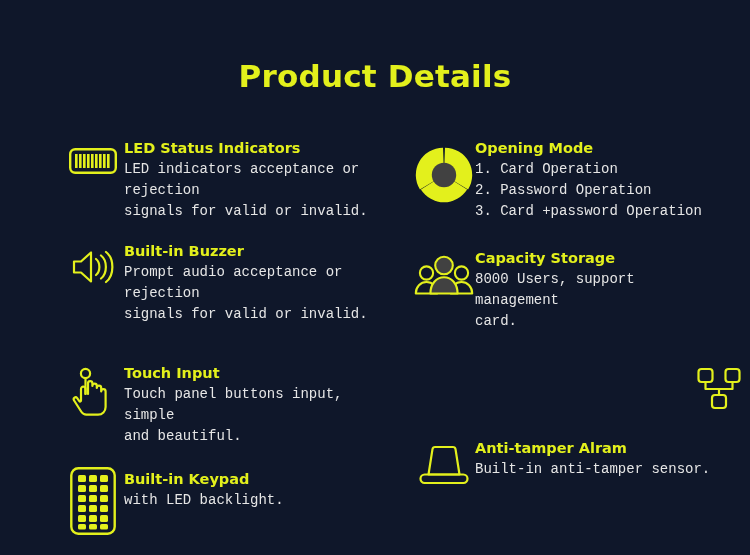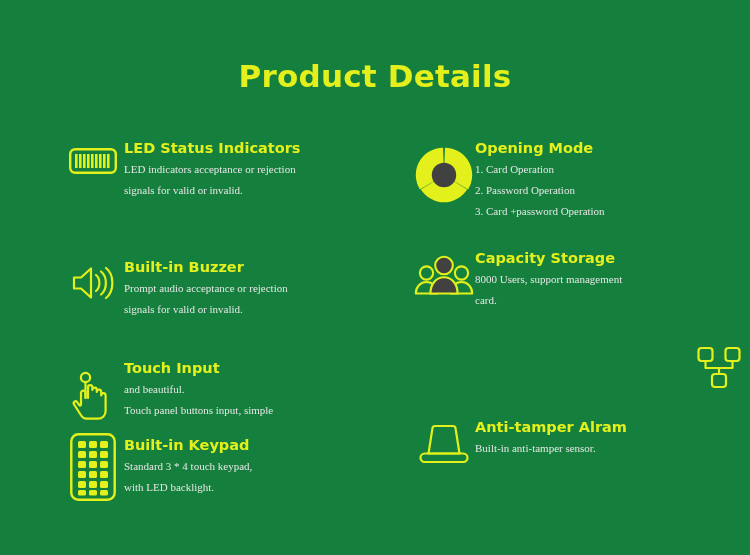--- a/index.html
+++ b/index.html
@@ -13,21 +13,21 @@
   body {
     background: #414141;
     font-family: "Liberation Sans", sans-serif;
     -webkit-font-smoothing: antialiased;
   }
 
   .page {
     position: relative;
     width: 750px;
     height: 555px;
-    background: #15803d;
+    background: #0f172a;
   }
 
   
   .title {
     position: absolute;
     top: 58px;
     left: 0;
     width: 750px;
     text-align: center;
     font-size: 31px;
@@ -57,23 +57,23 @@
 
   
   .feature {
     display: flex;
     align-items: flex-start;
   }
 
   .col-left  .feature { margin-bottom: 33px; }
   .col-right .feature { margin-bottom: 28px; justify-content: flex-end; }
 
-  .col-left  .feature:nth-child(1) { margin-bottom: 58px; }
+  .col-left  .feature:nth-child(1) { margin-bottom: 21px; }
   .col-left  .feature:nth-child(2) { margin-bottom: 40px; justify-content: center; }
-  .col-left  .feature:nth-child(3) { margin-bottom: 16px; align-items: flex-end; }
+  .col-left  .feature:nth-child(3) { margin-bottom: 24px; }
 
   .col-right .feature:nth-child(1) { margin-bottom: 28px; }
   .col-right .feature:nth-child(2) { margin-bottom: 30px; }
   .col-right .feature:nth-child(3) { margin-bottom: 28px; }
 
   .icon-box {
     flex: 0 0 auto;
     width: 62px;
     display: flex;
     align-items: flex-start;
@@ -92,23 +92,23 @@
     color: #e3f01c;
     font-size: 14.5px;
     font-weight: bold;
     line-height: 17px;
     margin-bottom: 2px;
     font-family: "DejaVu Sans", sans-serif;
   }
 
   .f-desc {
     color: #e6e6e6;
-    font-size: 11px;
+    font-size: 14px;
     line-height: 21px;
-    font-family: Liberation Serif, serif;
+    font-family: Liberation Mono, monospace;
     max-width: 260px;
   }
 
   .f-desc .line { display: block; }
 
   .col-right .f-desc { max-width: 250px; }
 
   
   .icon-led     { margin-top: 6px; }
   .icon-buzzer  { margin-top: 2px; }
@@ -190,22 +190,22 @@
                        C33.6 21.4 29.2 21.4 29.2 24.5 V21
                        C29.2 17.9 24.8 17.9 24.8 21 V19
                        C24.8 15.9 20.4 15.9 20.4 19 V16.5
                        C20.4 13.4 16 13.4 16 16.5 V27"></path>
             </g>
           </svg>
         </div>
         <div class="texts">
           <div class="f-title">Touch Input</div>
           <div class="f-desc">
+            <span class="line">Touch panel buttons input, simple</span>
             <span class="line">and beautiful.</span>
-            <span class="line">Touch panel buttons input, simple</span>
           </div>
         </div>
       </div>
 
       <div class="feature">
         <div class="icon-box">
           <svg class="icon-keypad" width="46" height="68" viewBox="0 0 46 68">
             <rect x="1.3" y="1.3" width="43.4" height="65.4" rx="7" ry="7" fill="none" stroke="#e3f01c" stroke-width="2.4"></rect>
             <g fill="#e3f01c">
               <rect x="8" y="8" width="8" height="7" rx="1.6"></rect>
@@ -230,21 +230,20 @@
 
               <rect x="8" y="57" width="8" height="5.5" rx="1.6"></rect>
               <rect x="19" y="57" width="8" height="5.5" rx="1.6"></rect>
               <rect x="30" y="57" width="8" height="5.5" rx="1.6"></rect>
             </g>
           </svg>
         </div>
         <div class="texts">
           <div class="f-title">Built-in Keypad</div>
           <div class="f-desc">
-            <span class="line">Standard 3 * 4 touch keypad,</span>
             <span class="line">with LED backlight.</span>
           </div>
         </div>
       </div>
 
     </div>
 
     <div class="col col-right">
 
       <div class="feature">

